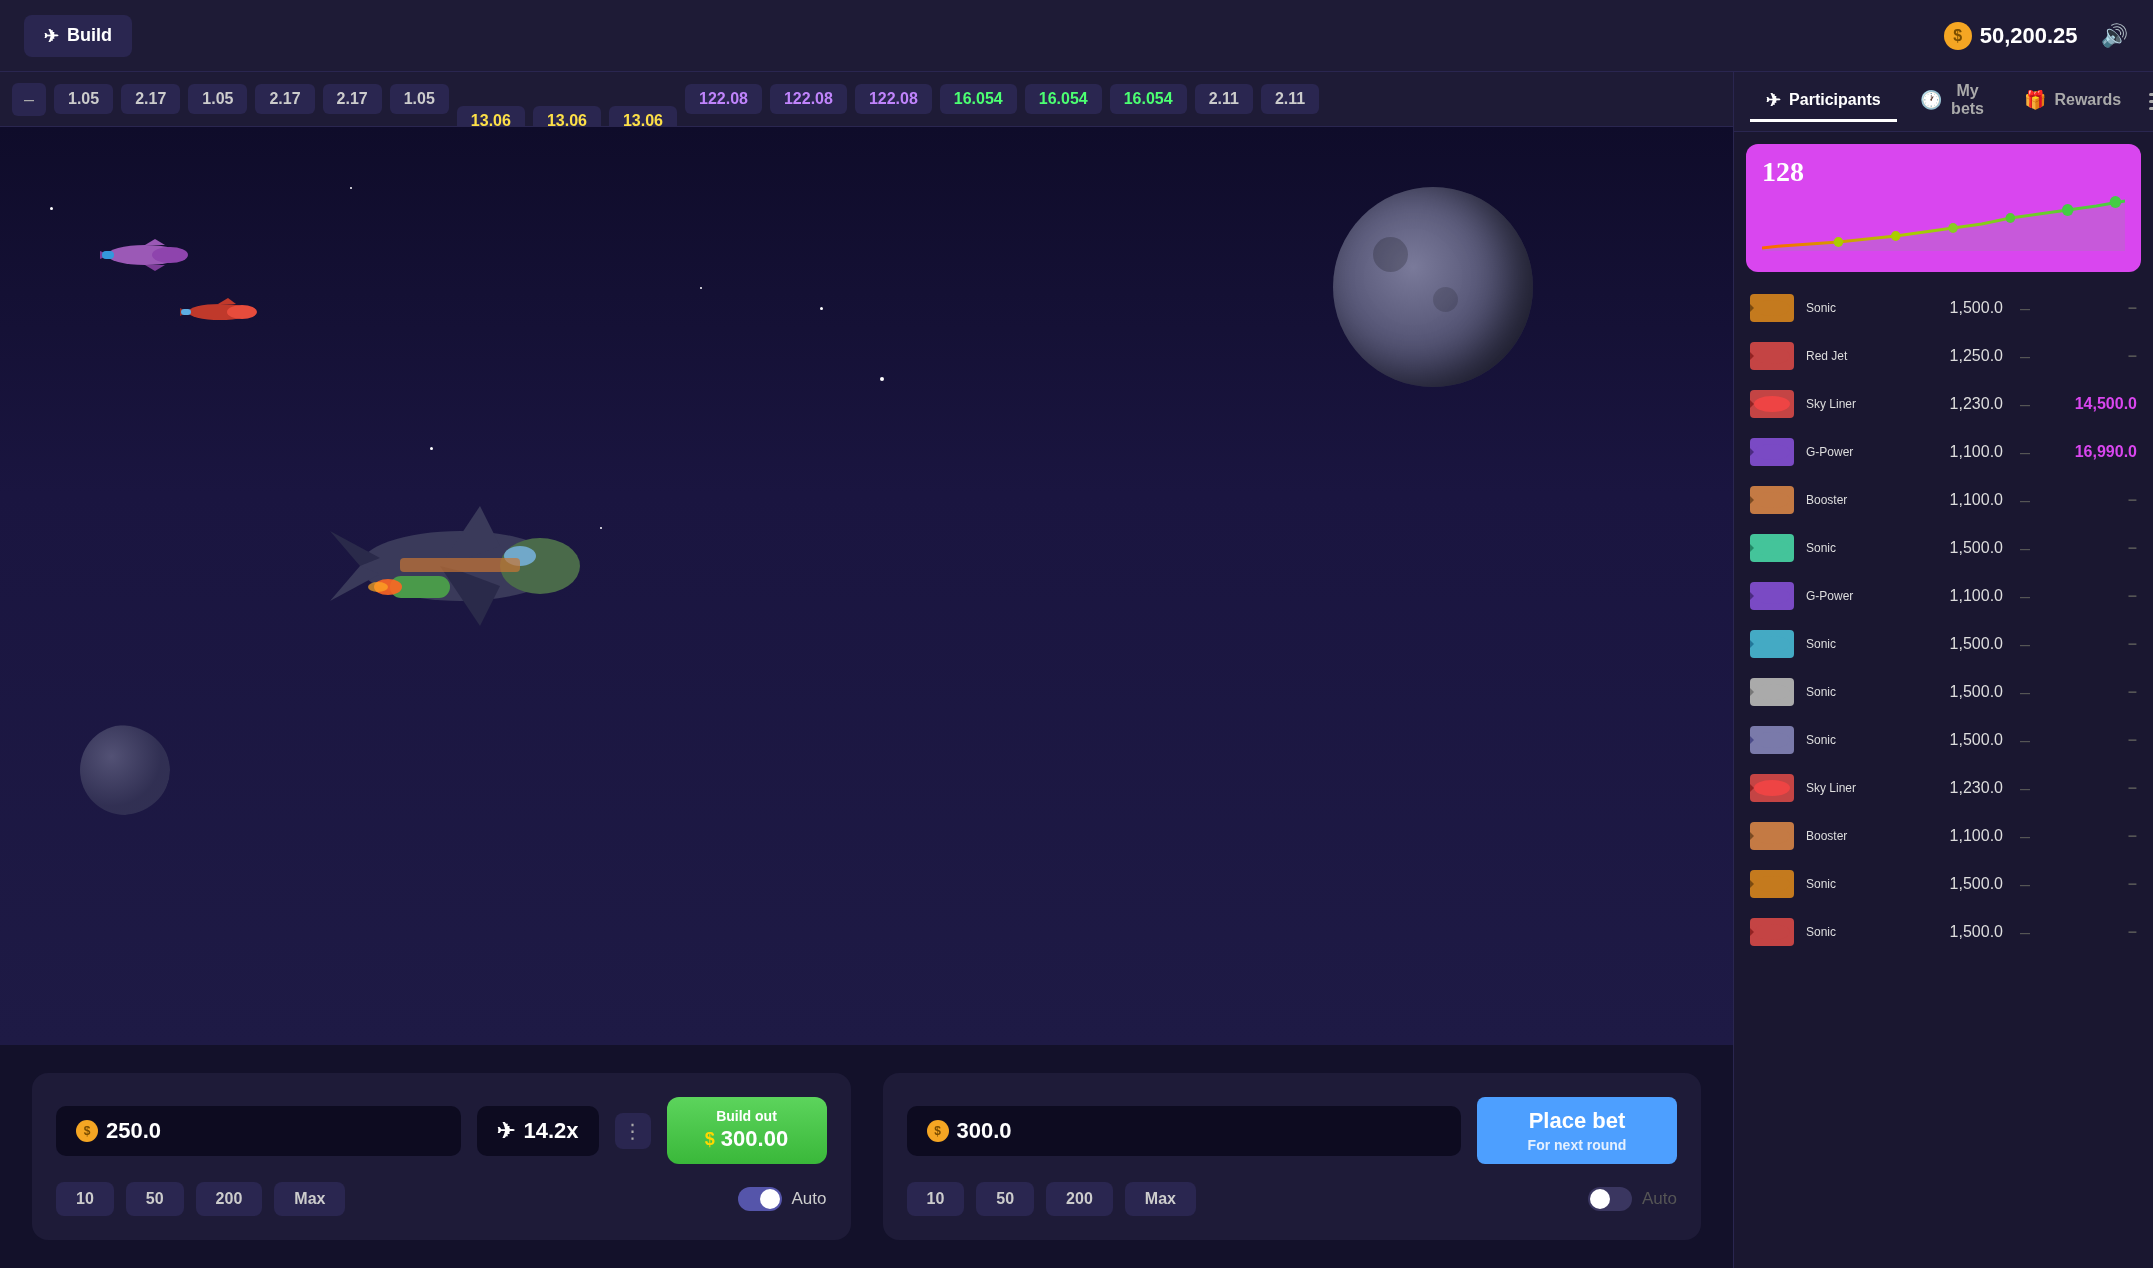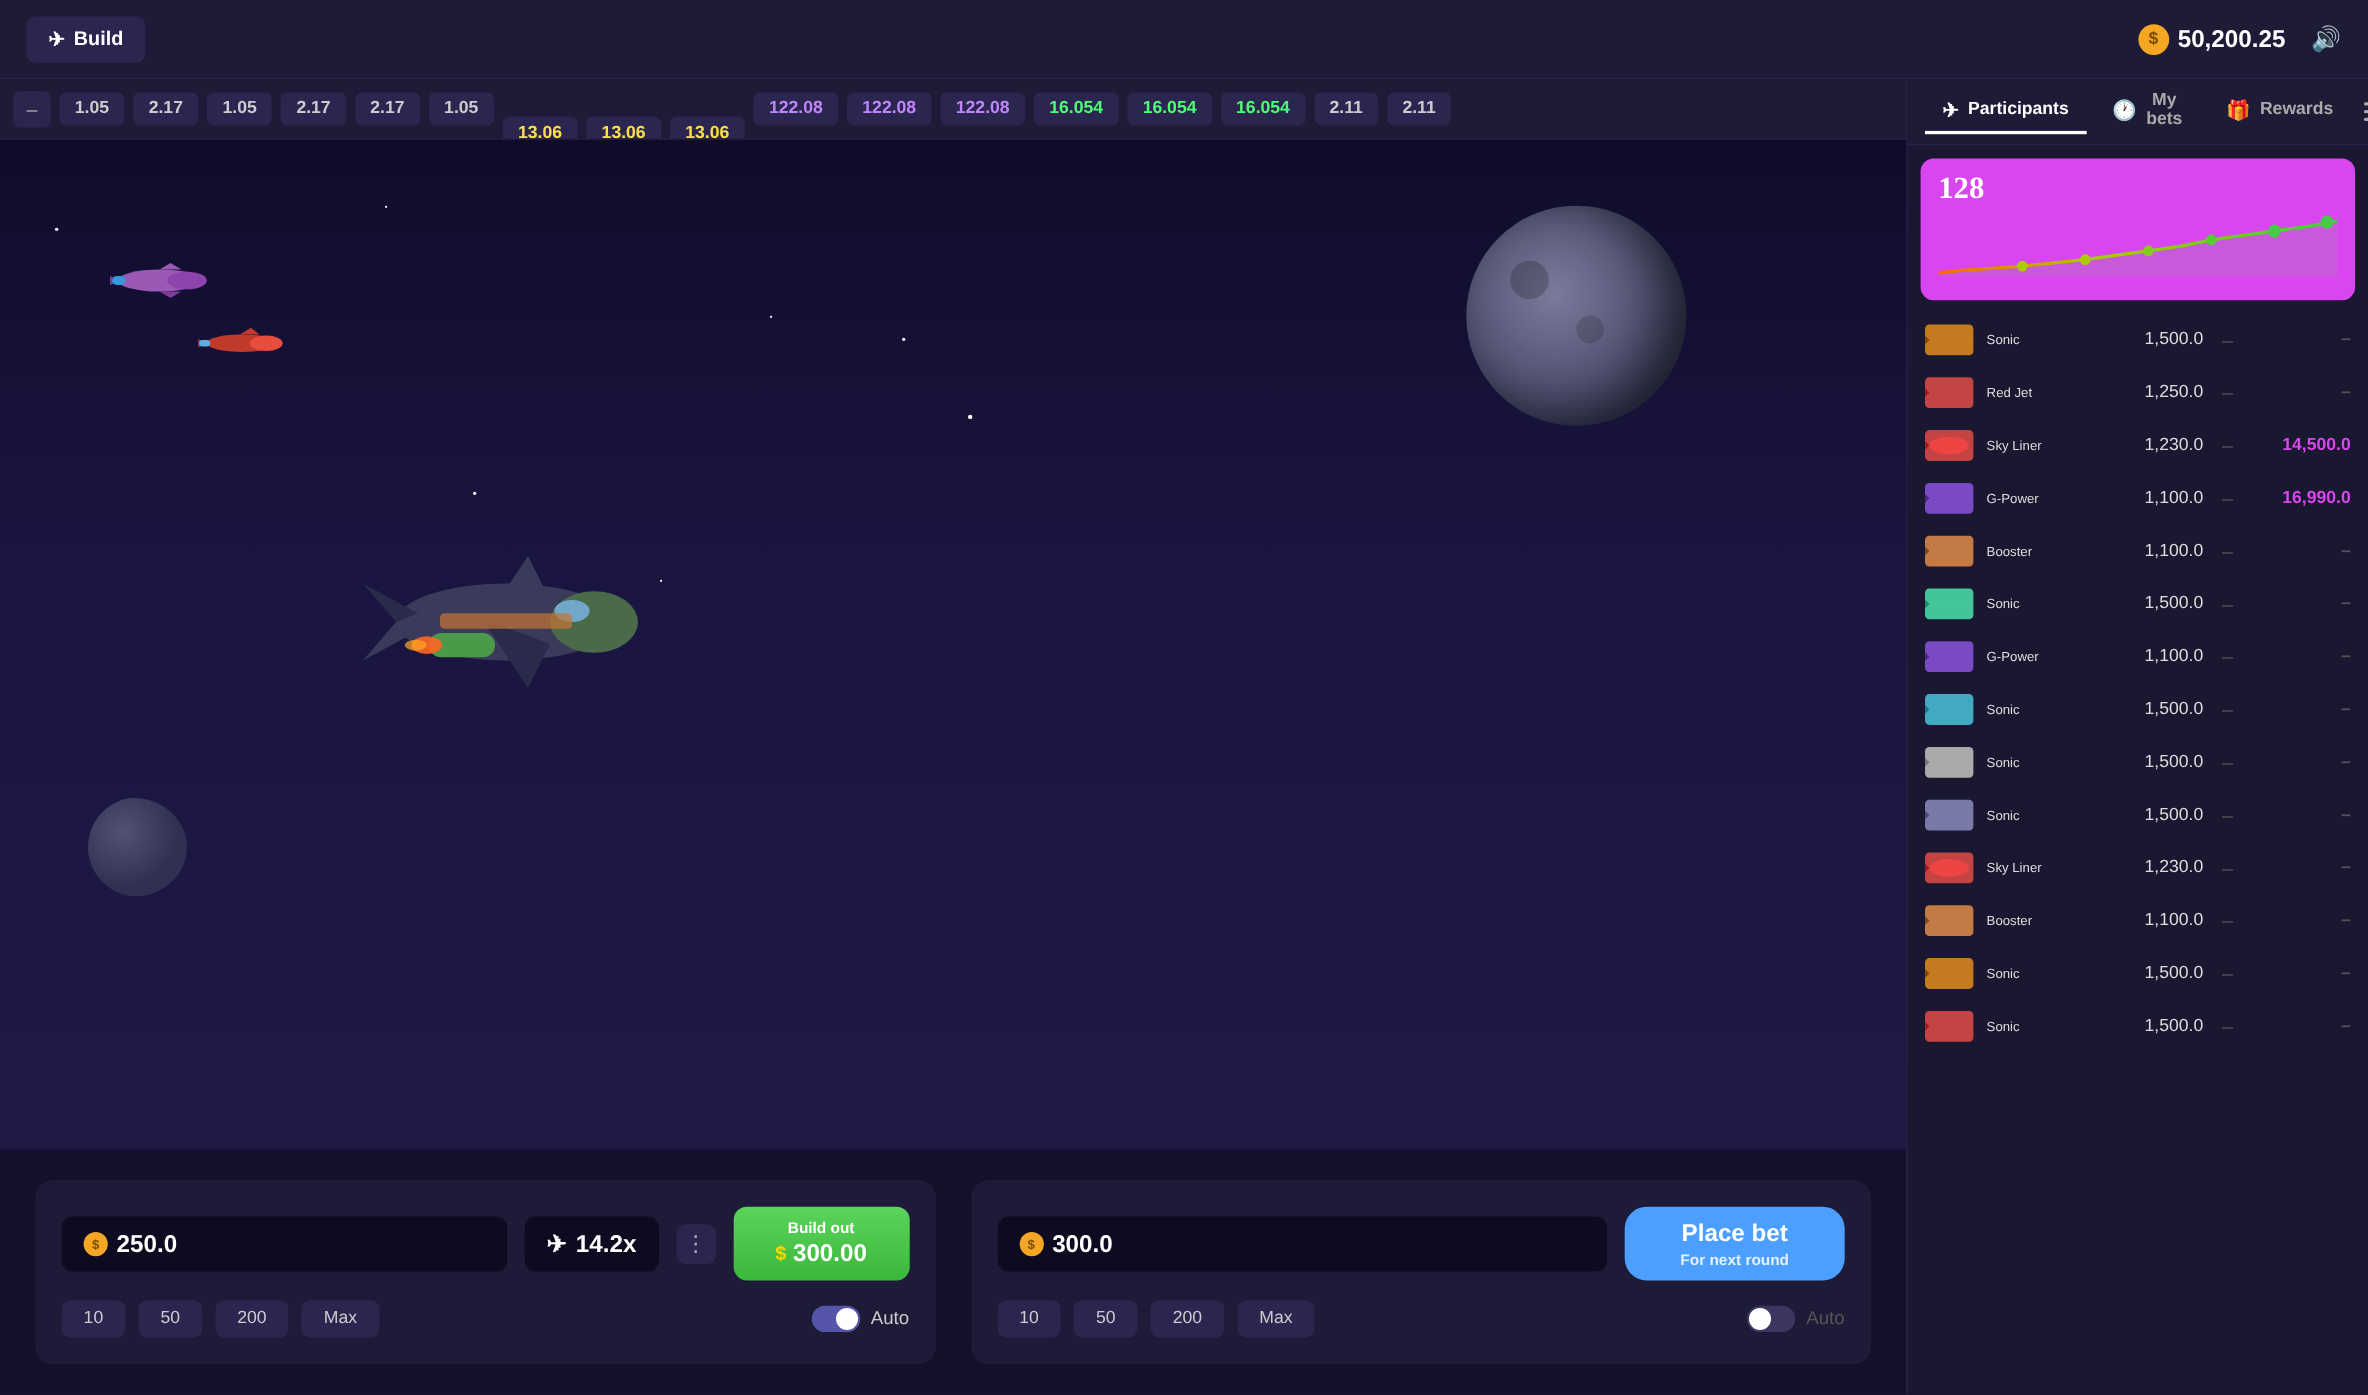--- a/index.html
+++ b/index.html
@@ -287,21 +287,21 @@
       align-items: center;
       line-height: 1.3;
     }
     .cash-out-btn .label { font-size: 14px; font-weight: 600; }
     .cash-out-btn .amount { font-size: 22px; font-weight: 800; }
     .cash-out-btn .amount-icon { display: flex; align-items: center; gap: 6px; }
 
     .place-bet-btn {
       background: #4d9fff;
       border: none;
-      border-radius: 20px;
+      border-radius: 8px;
       color: #fff;
       padding: 10px 40px;
       font-size: 18px;
       font-weight: 700;
       cursor: pointer;
       display: flex;
       flex-direction: column;
       align-items: center;
       line-height: 1.3;
       min-width: 200px;
@@ -314,21 +314,21 @@
       align-items: center;
       gap: 12px;
     }
     .quick-btn {
       background: #2a2650;
       border: none;
       border-radius: 8px;
       color: #ccc;
       padding: 8px 20px;
       font-size: 16px;
-      font-weight: 400;
+      font-weight: 700;
       cursor: pointer;
     }
     .auto-toggle {
       display: flex;
       align-items: center;
       gap: 10px;
       margin-left: auto;
       font-size: 17px;
       color: #ccc;
     }

